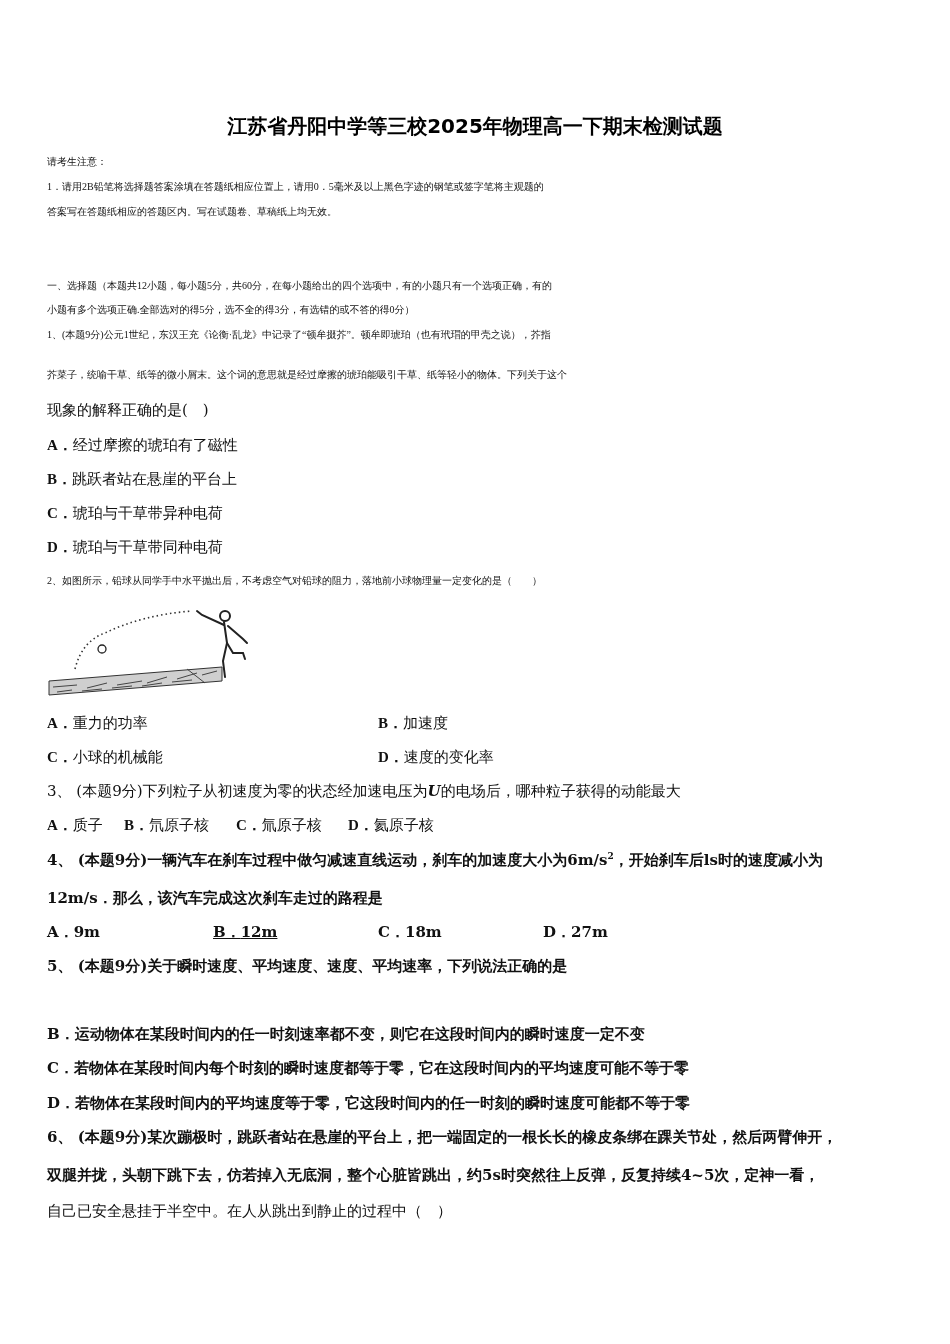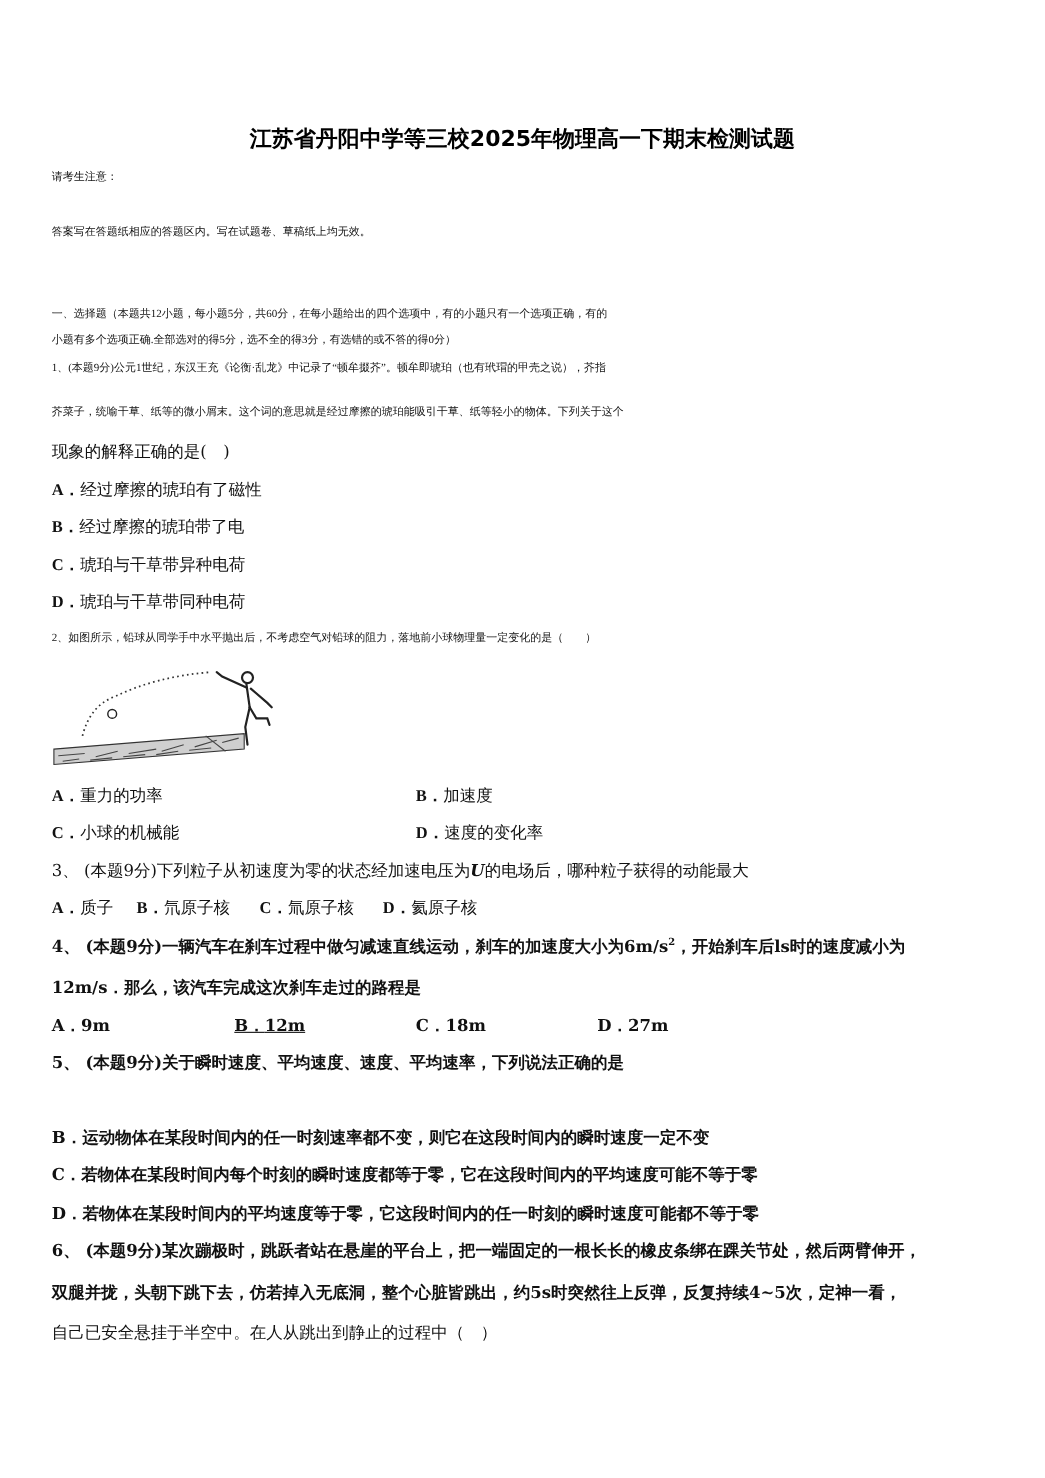--- a/index.html
+++ b/index.html
@@ -27,33 +27,34 @@
     i.var { font-style: italic; font-weight: bold; }
   </style>
 </head>
 <body>
 
 <div class="page">
 
   <div class="title">江苏省丹阳中学等三校2025年物理高一下期末检测试题</div>
 
   <div class="line sans" style="top:152px;">请考生注意：</div>
+  <div class="line sans" style="top:177px;">1．请用2B铅笔将选择题答案涂填在答题纸相应位置上，请用0．5毫米及以上黑色字迹的钢笔或签字笔将主观题的</div>
   <div class="line sans" style="top:202px;">答案写在答题纸相应的答题区内。写在试题卷、草稿纸上均无效。</div>
 
   <div class="line sans" style="top:276px;">一、选择题（本题共12小题，每小题5分，共60分，在每小题给出的四个选项中，有的小题只有一个选项正确，有的</div>
   <div class="line sans" style="top:300px;">小题有多个选项正确.全部选对的得5分，选不全的得3分，有选错的或不答的得0分）</div>
 
   <div class="line sans" style="top:325px;">1、(本题9分)公元1世纪，东汉王充《论衡·乱龙》中记录了“顿牟掇芥”。顿牟即琥珀（也有玳瑁的甲壳之说），芥指</div>
   <div class="line sans" style="top:365px;">芥菜子，统喻干草、纸等的微小屑末。这个词的意思就是经过摩擦的琥珀能吸引干草、纸等轻小的物体。下列关于这个</div>
   <div class="line" style="top:400px;">现象的解释正确的是(　)</div>
   <div class="line" style="top:435px;">
     <span class="lbl">A．</span><span>经过摩擦的琥珀有了磁性</span>
   </div>
   <div class="line" style="top:469px;">
-    <span class="lbl">B．</span><span>经过摩擦的琥珀带了电</span>
+    <span class="lbl">B．</span><span>跳跃者站在悬崖的平台上</span>
   </div>
   <div class="line" style="top:503px;">
     <span class="lbl">C．</span><span>琥珀与干草带异种电荷</span>
   </div>
   <div class="line" style="top:537px;">
     <span class="lbl">D．</span><span>琥珀与干草带同种电荷</span>
   </div>
 
   <div class="line sans" style="top:571px;">2、如图所示，铅球从同学手中水平抛出后，不考虑空气对铅球的阻力，落地前小球物理量一定变化的是（　　）</div>
 

